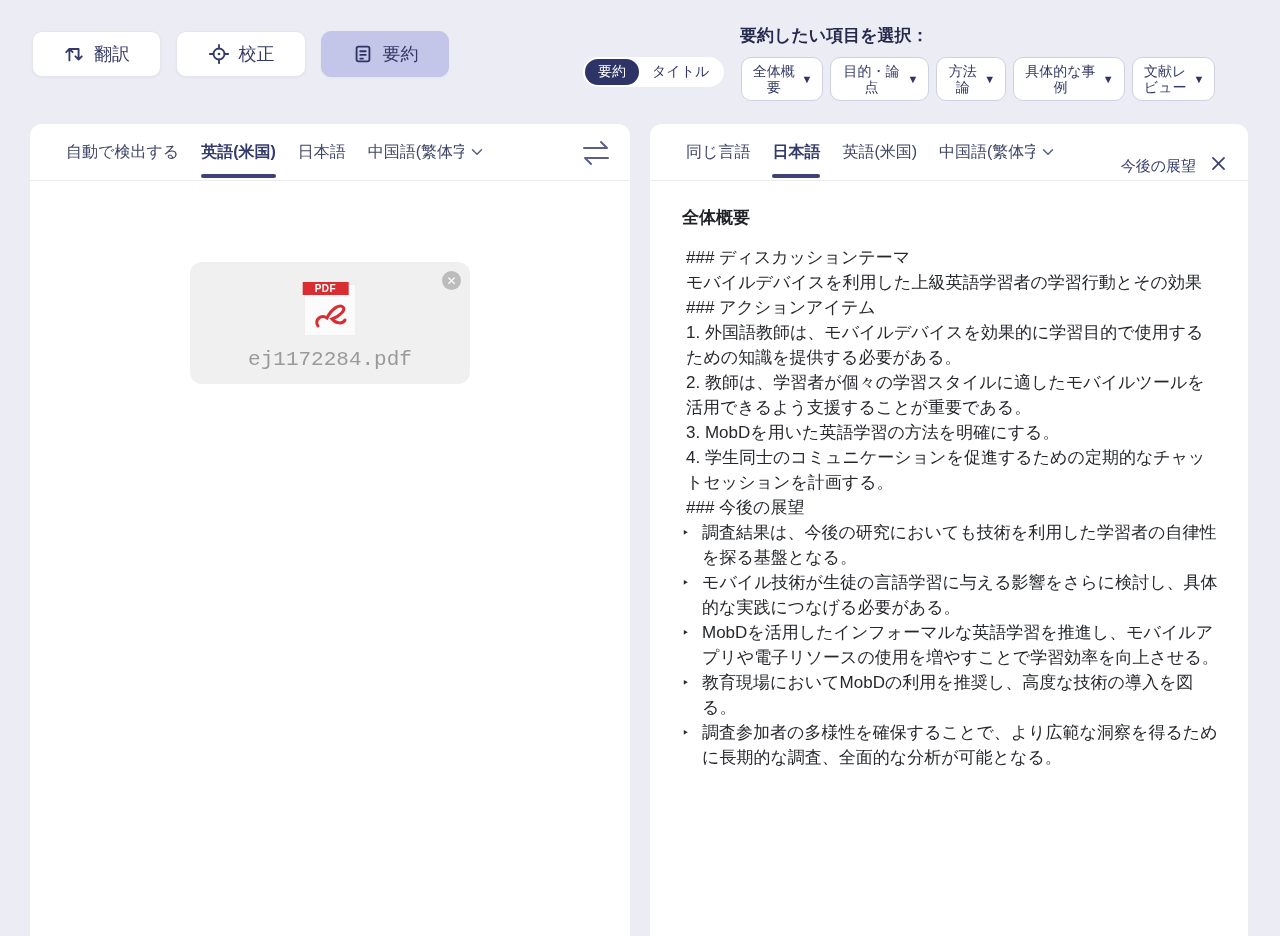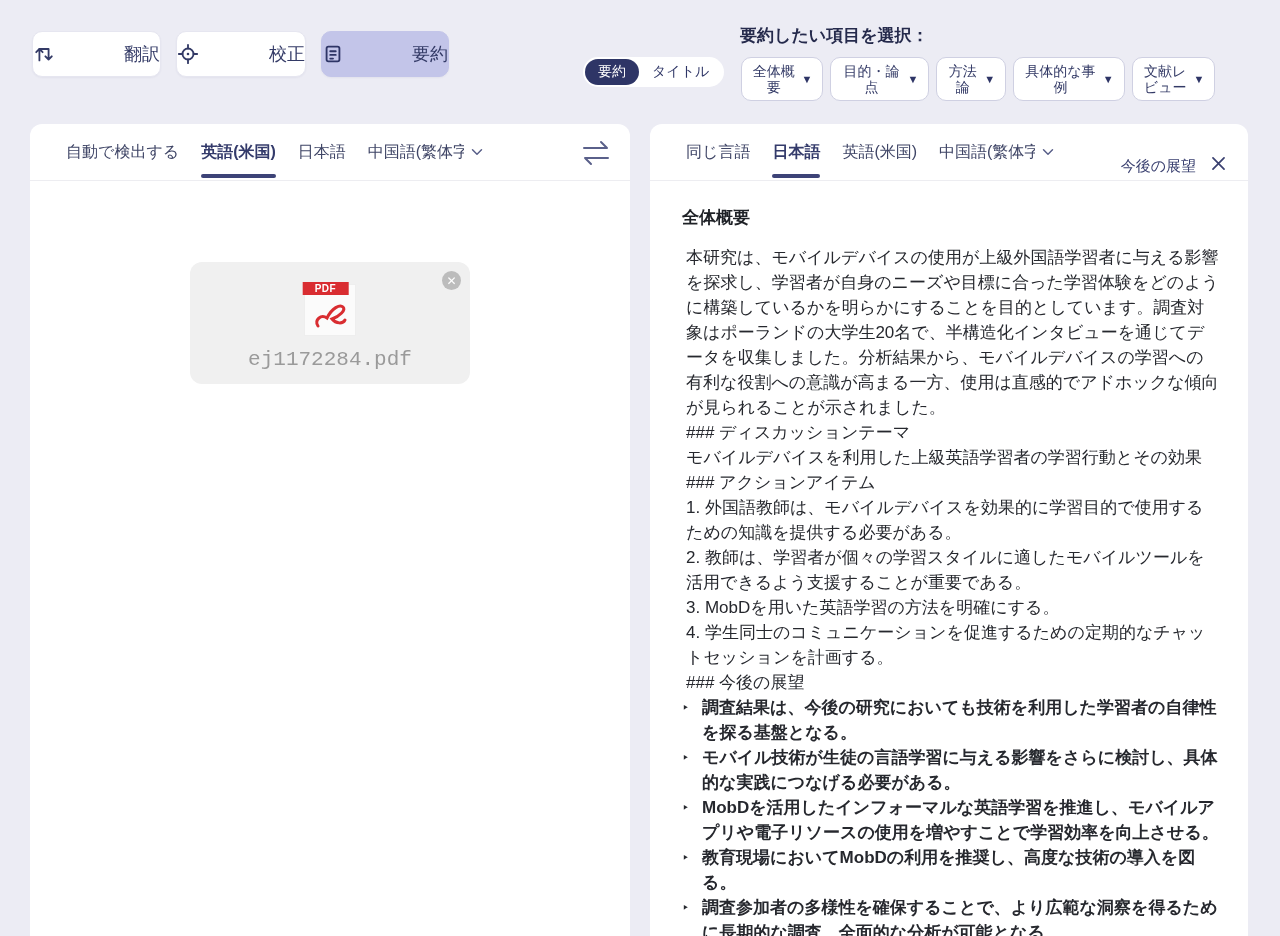--- a/index.html
+++ b/index.html
@@ -7,21 +7,21 @@
   body {
     background:#ECECF4;
     font-family:"Liberation Sans","DejaVu Sans",sans-serif;
     color:#343B6B;
     position:relative;
   }
   
   .hbtn {
     position:absolute; top:31px; height:46px;
     background:#fff; border:1px solid #e6e6f0; border-radius:10px;
-    display:flex; align-items:center; justify-content:space-between; gap:9px;
+    display:flex; align-items:center; justify-content:center; gap:9px;
     font-size:18px; color:#333A66; cursor:pointer;
     box-shadow:0 1px 2px rgba(40,44,90,.05);
   }
   .hbtn svg { display:block; }
   #btn-translate { left:32px; width:129px; }
   #btn-proofread { left:176px; width:130px; }
   #btn-summarize { left:321px; width:128px; background:#C3C5E9; border-color:#C3C5E9; }
   .toggle {
     position:absolute; left:583px; top:57px; height:30px;
     background:#fff; border-radius:15px; display:flex; align-items:center;
@@ -100,21 +100,21 @@
   }
   
   .result-body {
     padding:24px 28px 0 32px; color:#26282E; font-size:17px; line-height:25px;
   }
   .result-heading { font-weight:bold; color:#1E2126; margin-bottom:15px; }
   .block { margin:0; }
   .block.p { padding-left:4px; }
   .block.bullet { display:flex; padding-left:0; }
   .block.bullet .marker { width:20px; flex:0 0 20px; text-align:left; font-size:12px; padding-top:1px; color:#26282E; }
-  .block.bullet .btext { flex:1;font-weight:bold; }
+  .block.bullet .btext { flex:1; }
 </style>
 </head>
 <body>
 
 <div class="hbtn" id="btn-translate">
   <span>
       <svg width="22" height="22" viewBox="0 0 24 24" fill="none" stroke="#333A66" stroke-width="2" stroke-linecap="round" stroke-linejoin="round">
         <path d="M7 19 V7 M3.5 10 L7 6.5 L10.5 10"></path>
         <path d="M7 6.5 H17 V18 M13.5 14.5 L17 18 L20.5 14.5"></path>
       </svg>
@@ -233,21 +233,20 @@
       </div>
     <div class="close-results">今後の展望</div>
     <div class="close-x"><svg width="19" height="19" viewBox="0 0 24 24" fill="none" stroke="#3A4070" stroke-width="2.2" stroke-linecap="round">
           <path d="M5 5 L19 19 M19 5 L5 19"></path>
         </svg></div>
   </div>
 
   <div class="result-body">
     <div class="result-heading">全体概要</div>
     <div>
-        <div class="block p">本研究は、モバイルデバイスの使用が上級外国語学習者に与える影響を探求し、学習者が自身のニーズや目標に合った学習体験をどのように構築しているかを明らかにすることを目的としています。調査対象はポーランドの大学生20名で、半構造化インタビューを通じてデータを収集しました。分析結果から、モバイルデバイスの学習への有利な役割への意識が高まる一方、使用は直感的でアドホックな傾向が見られることが示されました。</div>
         <div class="block p">### ディスカッションテーマ</div>
         <div class="block p">モバイルデバイスを利用した上級英語学習者の学習行動とその効果</div>
         <div class="block p">### アクションアイテム</div>
         <div class="block p">1. 外国語教師は、モバイルデバイスを効果的に学習目的で使用するための知識を提供する必要がある。</div>
         <div class="block p">2. 教師は、学習者が個々の学習スタイルに適したモバイルツールを活用できるよう支援することが重要である。</div>
         <div class="block p">3. MobDを用いた英語学習の方法を明確にする。</div>
         <div class="block p">4. 学生同士のコミュニケーションを促進するための定期的なチャットセッションを計画する。</div>
         <div class="block p">### 今後の展望</div>
         <div class="block bullet">
           <span class="marker">‣</span>

